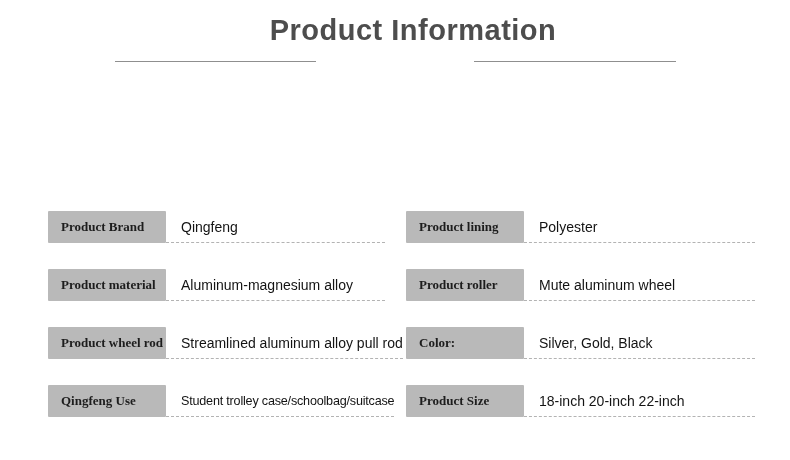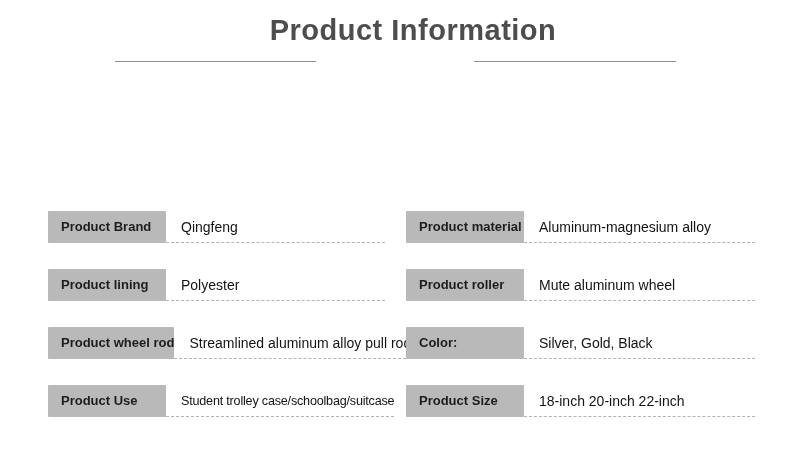--- a/index.html
+++ b/index.html
@@ -59,20 +59,21 @@
     flex: 0 0 118px;
     background: #b9b9b9;
     color: #1d1d1d;
     font-size: 13px;
     font-weight: bold;
     line-height: 32px;
     padding-left: 13px;
     box-sizing: border-box;
     white-space: nowrap;
     border-radius: 1px;
+    font-family: Liberation Serif, serif;
   }
   .value {
     flex: 1 1 auto;
     border-bottom: 1px dashed #b3b3b3;
     color: #131313;
     font-size: 14px;
     font-weight: 400;
     line-height: 32px;
     padding-left: 15px;
     white-space: nowrap;
@@ -94,46 +95,46 @@
   <div class="rule rule-right"></div>
 
   <div class="spec-grid">
 
     <div class="cell">
       <div class="label-box">Product Brand</div>
       <div class="value">Qingfeng</div>
     </div>
 
     <div class="cell">
-      <div class="label-box">Product material</div>
-      <div class="value">Aluminum-magnesium alloy</div>
+      <div class="label-box">Product lining</div>
+      <div class="value">Polyester</div>
     </div>
 
     <div class="cell">
-      <div class="label-box">Product lining</div>
-      <div class="value">Polyester</div>
+      <div class="label-box">Product material</div>
+      <div class="value">Aluminum-magnesium alloy</div>
     </div>
 
     <div class="cell">
       <div class="label-box">Product roller</div>
       <div class="value">Mute aluminum wheel</div>
     </div>
 
     <div class="cell">
       <div class="label-box">Product wheel rod</div>
       <div class="value">Streamlined aluminum alloy pull rod</div>
     </div>
 
     <div class="cell">
       <div class="label-box">Color:</div>
       <div class="value">Silver, Gold, Black</div>
     </div>
 
     <div class="cell">
-      <div class="label-box">Product Use</div>
+      <div class="label-box">Qingfeng Use</div>
       <div class="value">Student trolley case/schoolbag/suitcase</div>
     </div>
 
     <div class="cell">
       <div class="label-box">Product Size</div>
       <div class="value">18-inch 20-inch 22-inch</div>
     </div>
 
   </div>
 </div>

